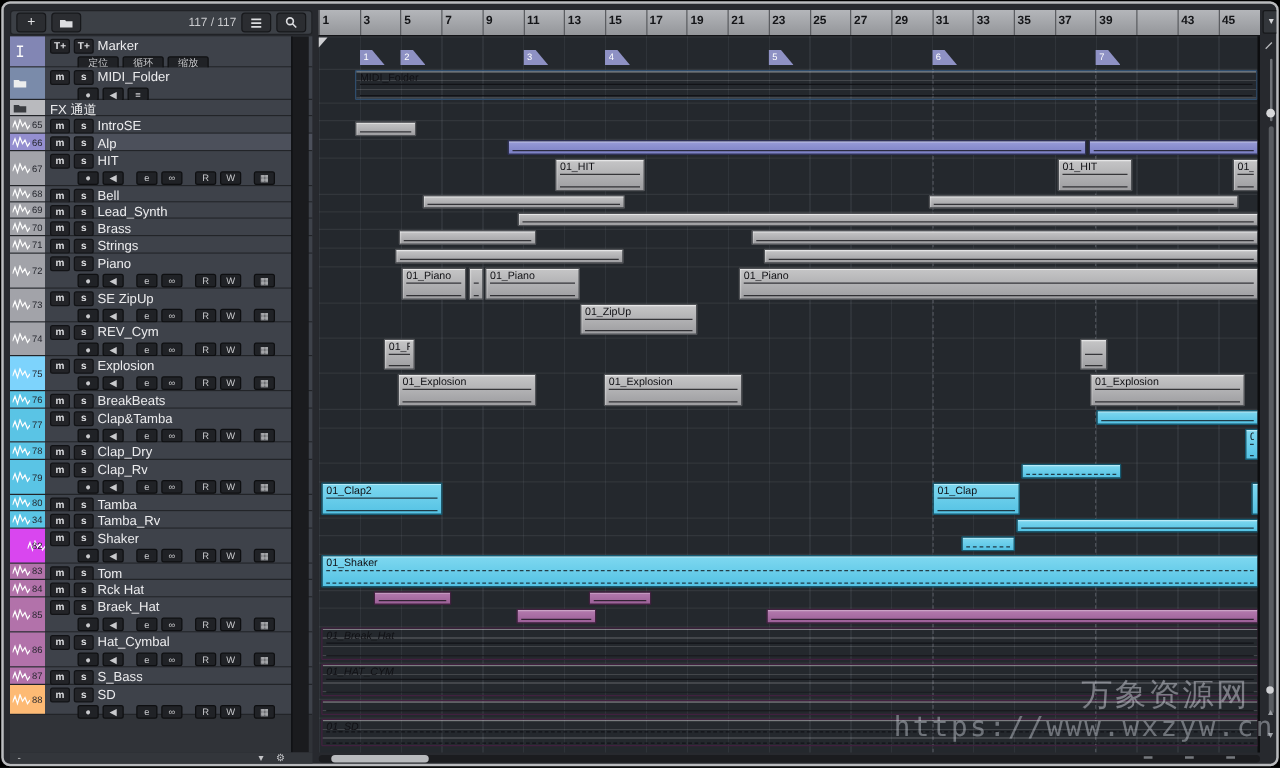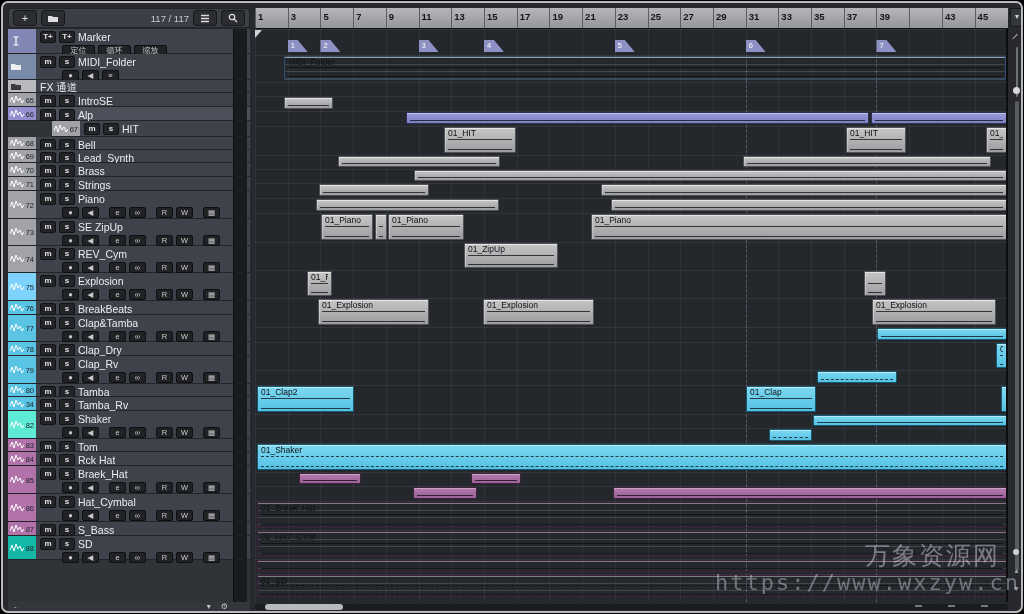--- a/index.html
+++ b/index.html
@@ -232,21 +232,21 @@
             <span class="tnum">66</span>
           </div>
           <div class="tbody">
             <div class="trow-main">
               <div class="ms">m</div>
               <div class="ms">s</div>
               <span class="tname">Alp</span>
             </div>
           </div>
         </div>
-        <div class="trow" style="height: 16px; margin-left: 44px;">
+        <div class="trow" style="height: 28px;">
           <div class="strip" style="background: rgb(162, 163, 169);">
             <svg width="14" height="10" viewBox="0 0 14 10">
               <polyline points="0,7 2,2 4,8 6,1 8,6 10,3 12,8 14,5" fill="none" stroke="#fdfdfd" stroke-width="1"></polyline>
             </svg>
             <span class="tnum">67</span>
           </div>
           <div class="tbody">
             <div class="trow-main">
               <div class="ms">m</div>
               <div class="ms">s</div>
@@ -542,21 +542,21 @@
           </div>
           <div class="tbody">
             <div class="trow-main">
               <div class="ms">m</div>
               <div class="ms">s</div>
               <span class="tname">Tamba_Rv</span>
             </div>
           </div>
         </div>
         <div class="trow" style="height: 28px;">
-          <div class="strip" style="background: #5eead4;">
+          <div class="strip" style="background: #d946ef; justify-content: flex-end;">
             <svg width="14" height="10" viewBox="0 0 14 10">
               <polyline points="0,7 2,2 4,8 6,1 8,6 10,3 12,8 14,5" fill="none" stroke="#fdfdfd" stroke-width="1"></polyline>
             </svg>
             <span class="tnum">82</span>
           </div>
           <div class="tbody">
             <div class="trow-main">
               <div class="ms">m</div>
               <div class="ms">s</div>
               <span class="tname">Shaker</span>
@@ -668,21 +668,21 @@
           </div>
           <div class="tbody">
             <div class="trow-main">
               <div class="ms">m</div>
               <div class="ms">s</div>
               <span class="tname">S_Bass</span>
             </div>
           </div>
         </div>
         <div class="trow" style="height: 24px;">
-          <div class="strip" style="background: #14b8a6;">
+          <div class="strip" style="background: #fdba74;">
             <svg width="14" height="10" viewBox="0 0 14 10">
               <polyline points="0,7 2,2 4,8 6,1 8,6 10,3 12,8 14,5" fill="none" stroke="#fdfdfd" stroke-width="1"></polyline>
             </svg>
             <span class="tnum">88</span>
           </div>
           <div class="tbody">
             <div class="trow-main">
               <div class="ms">m</div>
               <div class="ms">s</div>
               <span class="tname">SD</span>

